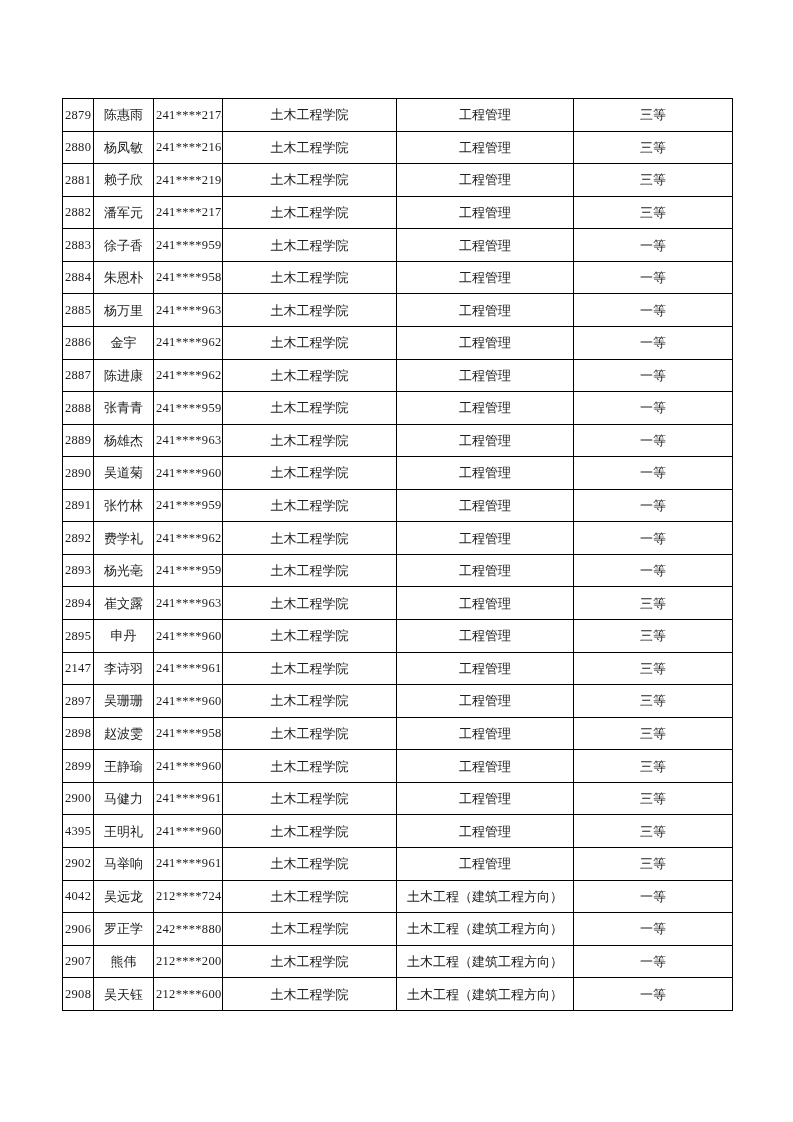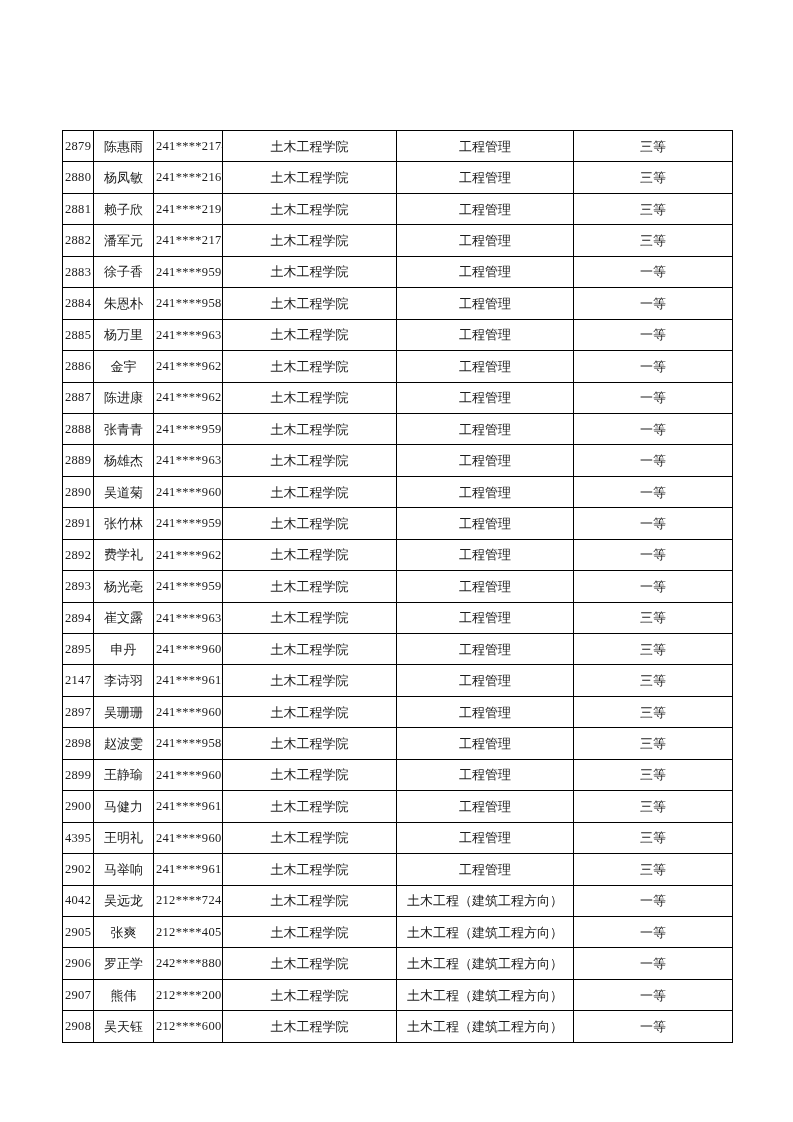--- a/index.html
+++ b/index.html
@@ -17,21 +17,20 @@
     font-family: "Liberation Serif", "DejaVu Serif", serif;
   }
   table.awards {
     position: absolute;
     left: 62px;
     top: 98px;
     width: 670px;
     height: 913px;
     border-collapse: collapse;
     table-layout: fixed;
-    margin-top: 32px;
   }
   table.awards td {
     border: 1px solid #000000;
     padding: 0 2px;
     text-align: center;
     vertical-align: middle;
     font-size: 13px;
     color: #1c1c1c;
     line-height: 1;
     white-space: nowrap;
@@ -250,28 +249,20 @@
         </tr>
         <tr>
           <td class="num">4042</td>
           <td>吴远龙</td>
           <td class="num">212****724</td>
           <td>土木工程学院</td>
           <td>土木工程（建筑工程方向）</td>
           <td>一等</td>
         </tr>
         <tr>
-          <td class="num">2905</td>
-          <td>张爽</td>
-          <td class="num">212****405</td>
-          <td>土木工程学院</td>
-          <td>土木工程（建筑工程方向）</td>
-          <td>一等</td>
-        </tr>
-        <tr>
           <td class="num">2906</td>
           <td>罗正学</td>
           <td class="num">242****880</td>
           <td>土木工程学院</td>
           <td>土木工程（建筑工程方向）</td>
           <td>一等</td>
         </tr>
         <tr>
           <td class="num">2907</td>
           <td>熊伟</td>

